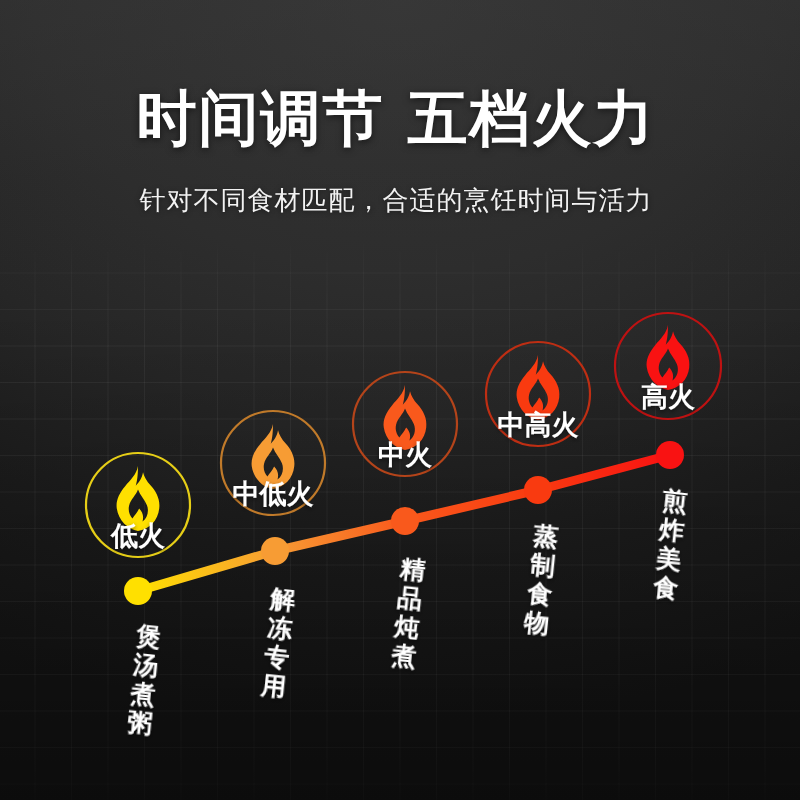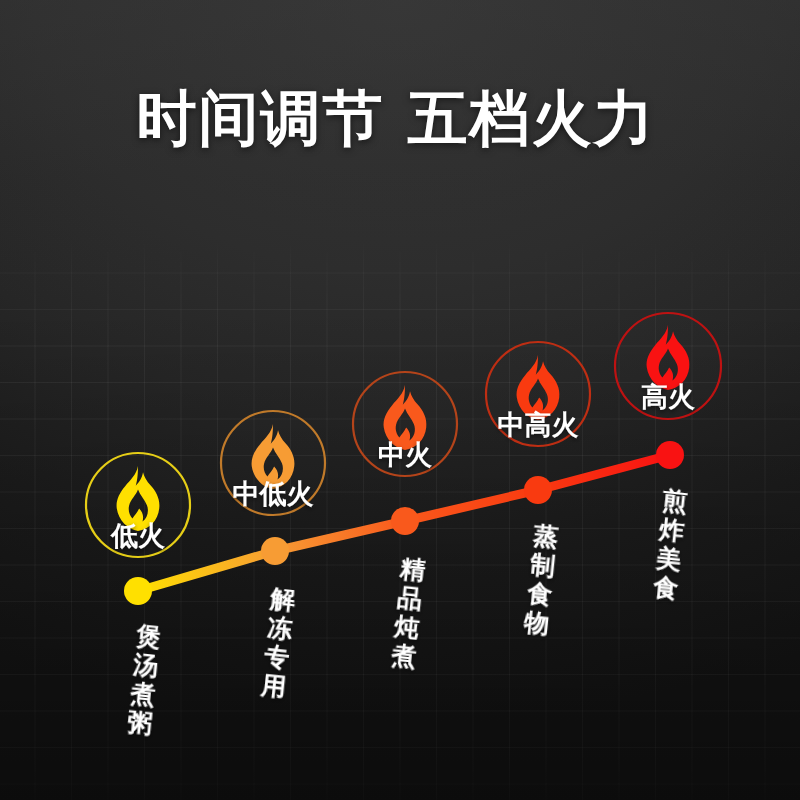--- a/index.html
+++ b/index.html
@@ -107,20 +107,21 @@
 <body>
 
 <div id="stage">
 
   <div class="bg-base"></div>
   <div class="bg-grid"></div>
   <div class="bg-vignette"></div>
 
   <div class="heading-block">
     <h1 class="title">时间调节 五档火力</h1>
+    <p class="subtitle">针对不同食材匹配，合适的烹饪时间与活力</p>
   </div>
 
   <svg id="chart" viewBox="0 0 800 800" xmlns="http://www.w3.org/2000/svg">
     <defs>
       <linearGradient id="lineGrad" x1="138" y1="591" x2="670" y2="455" gradientUnits="userSpaceOnUse">
         <stop offset="0" stop-color="#FFE000"></stop>
         <stop offset="0.26" stop-color="#F79C34"></stop>
         <stop offset="0.50" stop-color="#F9591C"></stop>
         <stop offset="0.75" stop-color="#F93A10"></stop>
         <stop offset="1" stop-color="#F91212"></stop>

